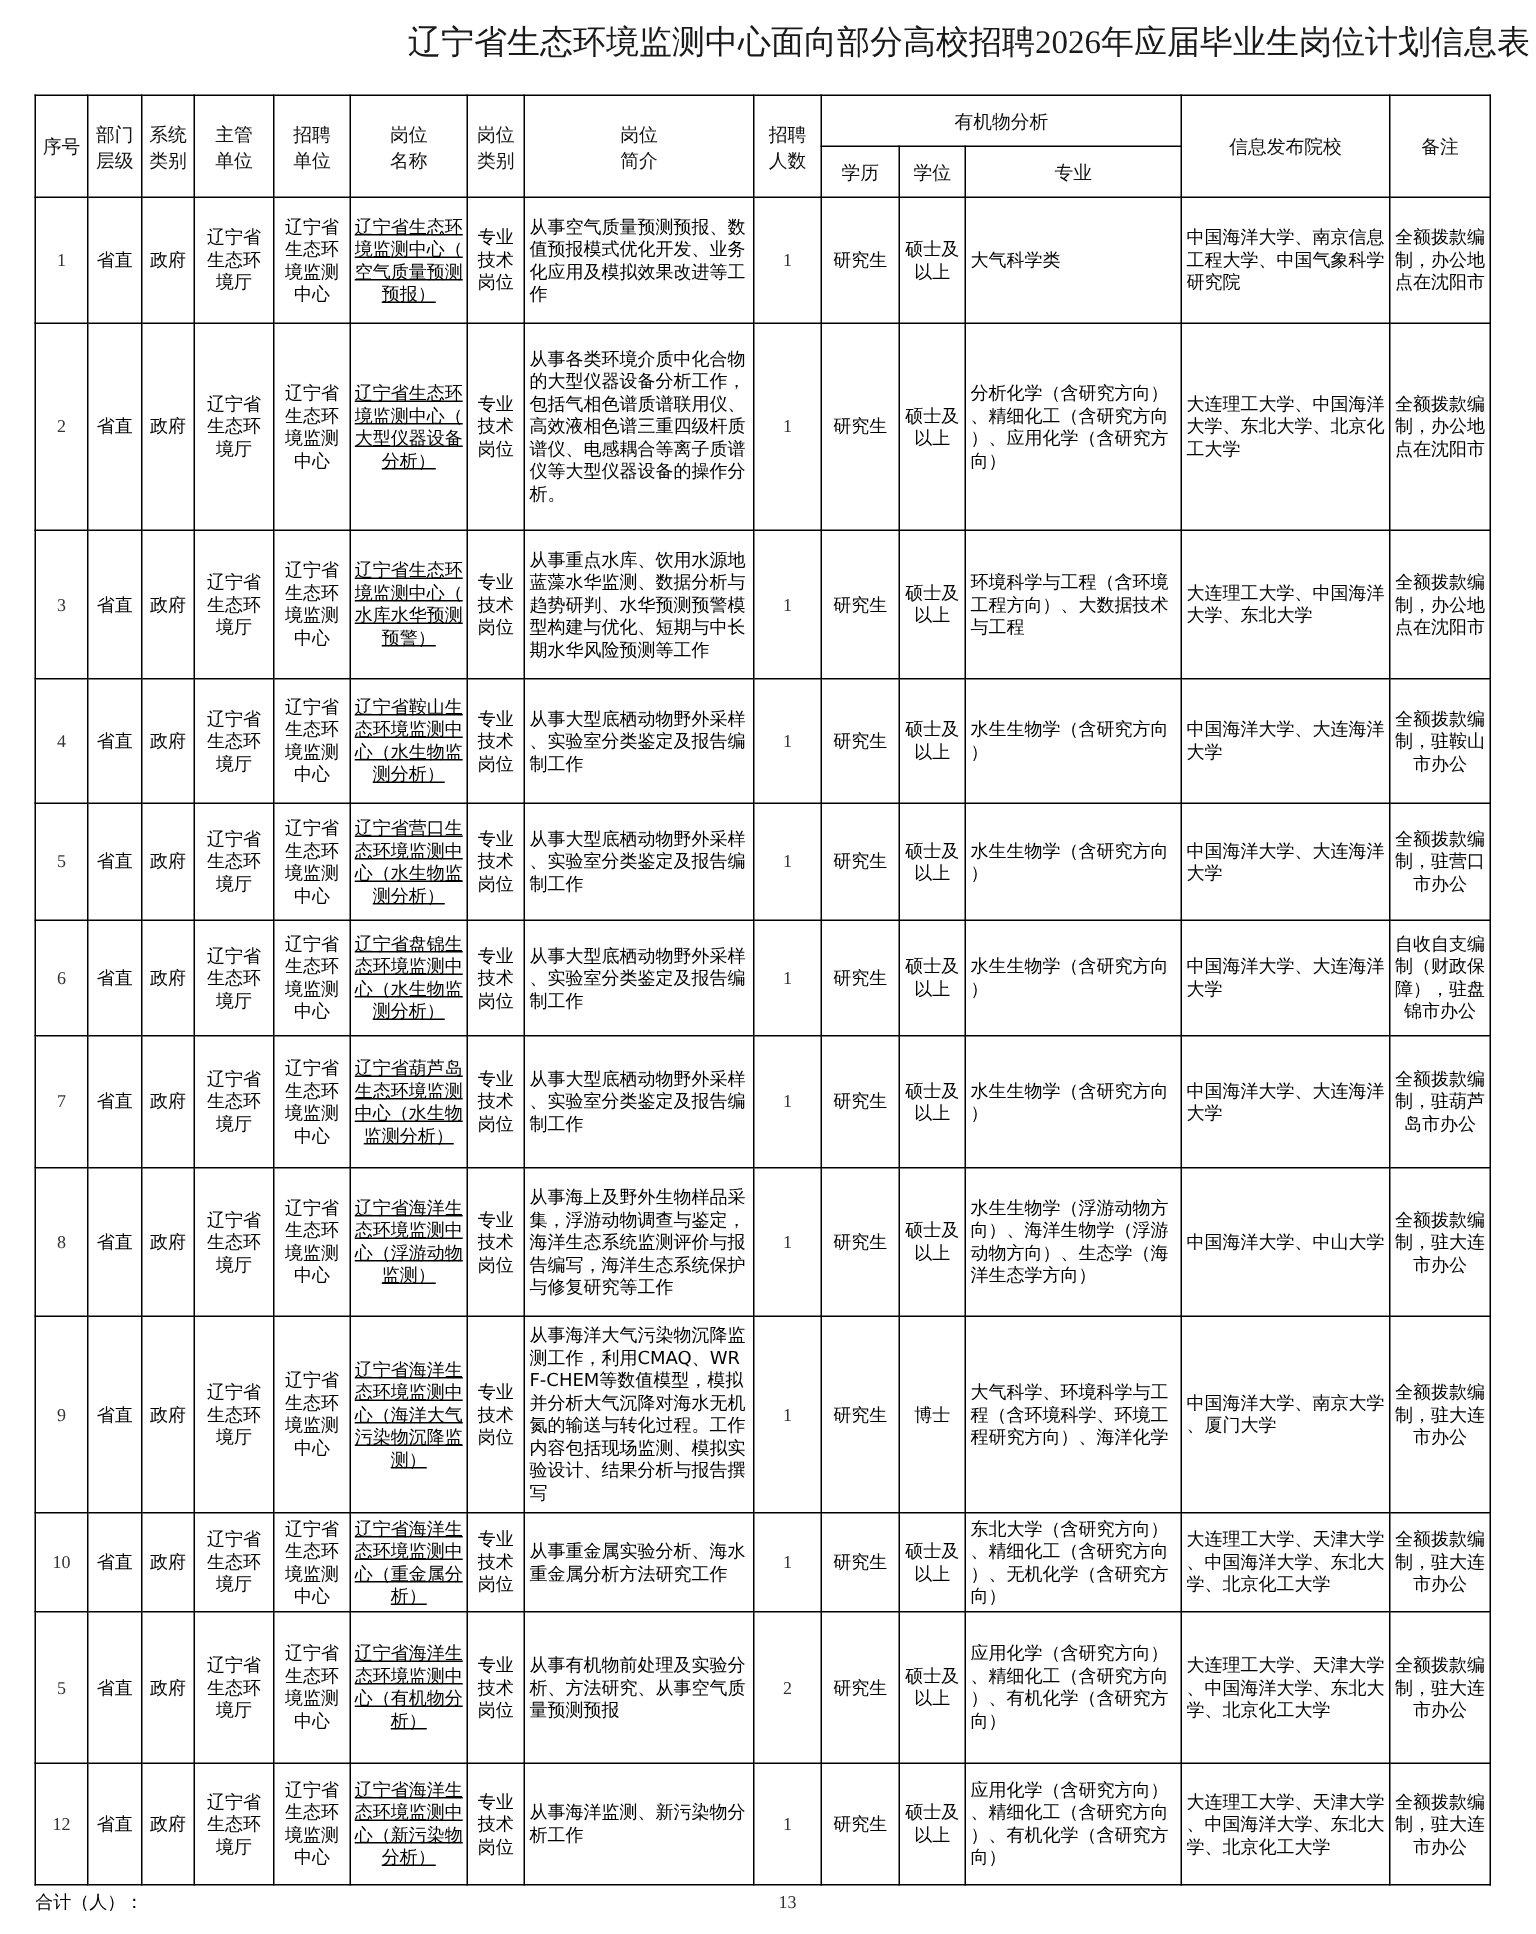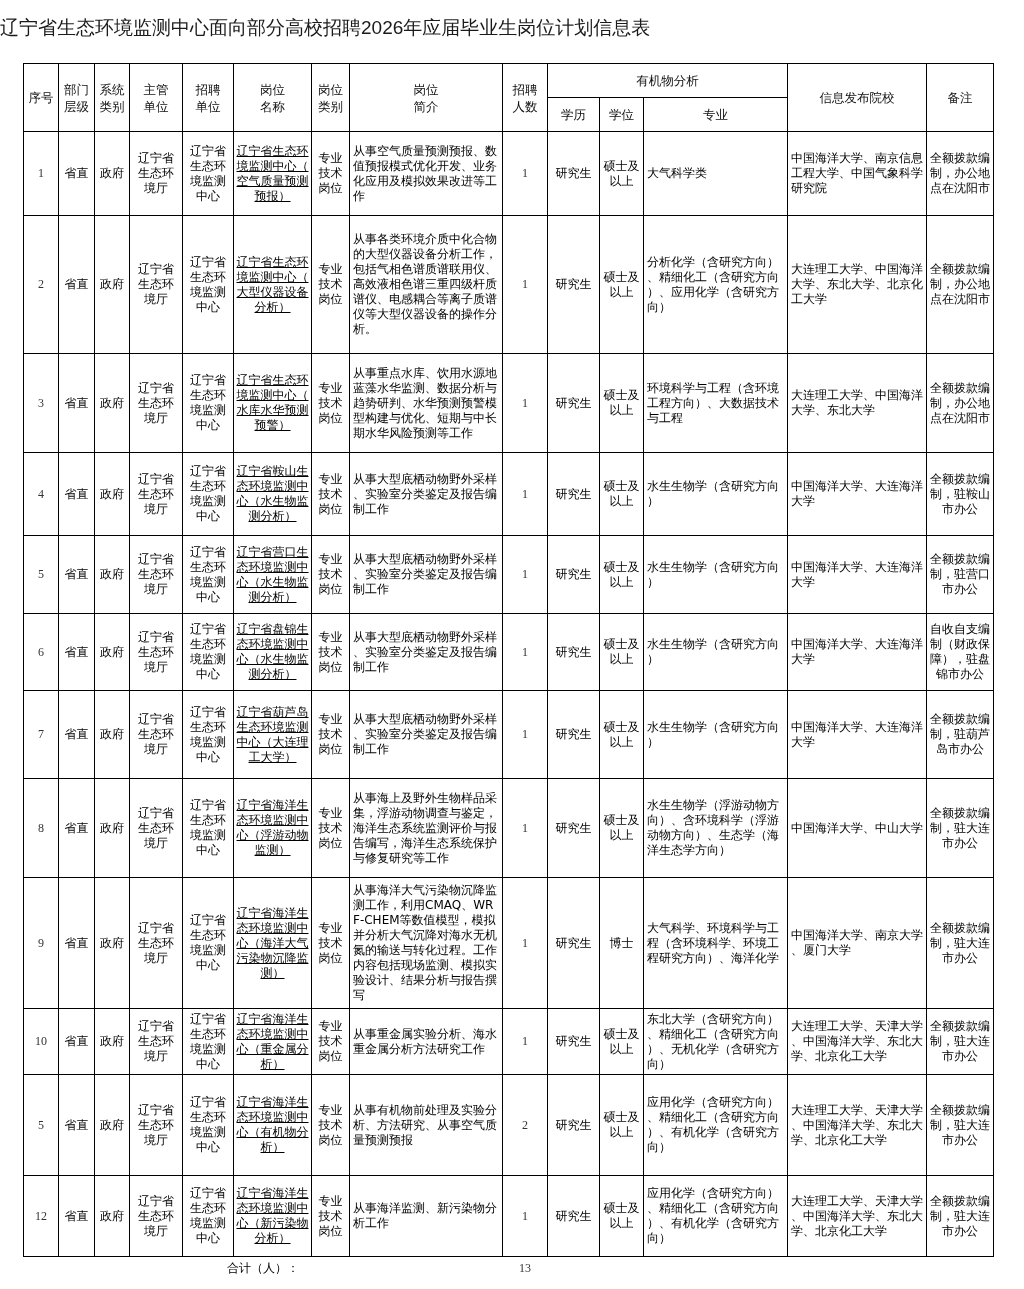--- a/index.html
+++ b/index.html
@@ -2,22 +2,22 @@
 <html><head>
   <meta charset="utf-8">
   <style>
     html, body { margin: 0; padding: 0; background: #ffffff; }
     body {
       width: 1024px; height: 1289px; position: relative; overflow: hidden;
       font-family: "DejaVu Sans", sans-serif; color: #000;
     }
     .title {
       position: absolute; left: 0; top: 12px; width: 1020px;
-      text-align: left; font-family: Liberation Sans, sans-serif;
-      font-size: 19px; line-height: 32px; color: #1a1a1a; white-space: nowrap;
+      text-align: right; font-family: Liberation Serif, serif;
+      font-size: 22px; line-height: 32px; color: #1a1a1a; white-space: nowrap;
     }
     table.plan {
       position: absolute; left: 23px; top: 63px; width: 970px;
       border-collapse: collapse; table-layout: fixed;
       font-size: 12px; line-height: 15px;
     }
     table.plan th, table.plan td {
       border: 1px solid #000; padding: 0; vertical-align: middle; overflow: hidden;
     }
     table.plan th {
@@ -43,21 +43,21 @@
     .w {
       display: block; line-break: anywhere; word-break: break-all;
     }
     .c .w { margin: 0 auto; }
     .l .w { margin-left: 3px; }
     .w2 { width: 2em; } .w3 { width: 3em; } .w5 { width: 5em; text-align: center; }
     .w6 { width: 6em; text-decoration: underline; } .w11 { width: 11em; } .w12 { width: 12em; }
     .num { font-family: "Liberation Serif", serif; color: #333; font-size: 12px; }
     tfoot tr { height: 24px; }
     tfoot td { border: none !important; font-size: 12px; }
-    tfoot .total-label { text-align: center; padding-right: 10px; }
+    tfoot .total-label { text-align: left; padding-right: 10px; }
   </style>
 </head>
 <body>
 
 <div class="title">辽宁省生态环境监测中心面向部分高校招聘2026年应届毕业生岗位计划信息表</div>
 
 <table class="plan">
   <colgroup>
     <col style="width:35px">
       <col style="width:36px">
@@ -384,21 +384,21 @@
     <td class="c">
           <span class="w w2">政府</span>
         </td>
     <td class="c">
           <span class="w w3">辽宁省生态环境厅</span>
         </td>
     <td class="c">
           <span class="w w3">辽宁省生态环境监测中心</span>
         </td>
     <td class="c">
-          <span class="w w6">辽宁省葫芦岛生态环境监测中心（大连理工大学）</span>
+          <span class="w w6">辽宁省葫芦岛生态环境监测中心（水生物监测分析）</span>
         </td>
     <td class="c">
           <span class="w w2">专业技术岗位</span>
         </td>
     <td class="l">
           <span class="w w12">从事大型底栖动物野外采样、实验室分类鉴定及报告编制工作</span>
         </td>
     <td class="c num">
           <span class="w">1</span>
         </td>
@@ -447,21 +447,21 @@
     <td class="c num">
           <span class="w">1</span>
         </td>
     <td class="c">
           <span class="w w3">研究生</span>
         </td>
     <td class="c">
           <span class="w w3">硕士及以上</span>
         </td>
     <td class="l">
-          <span class="w w11">水生生物学（浮游动物方向）、含环境科学（浮游动物方向）、生态学（海洋生态学方向）</span>
+          <span class="w w11">水生生物学（浮游动物方向）、海洋生物学（浮游动物方向）、生态学（海洋生态学方向）</span>
         </td>
     <td class="l">
           <span class="w w11">中国海洋大学、中山大学</span>
         </td>
     <td class="c">
           <span class="w w5">全额拨款编制，驻大连市办公</span>
         </td>
   </tr>
 
   <tr>

